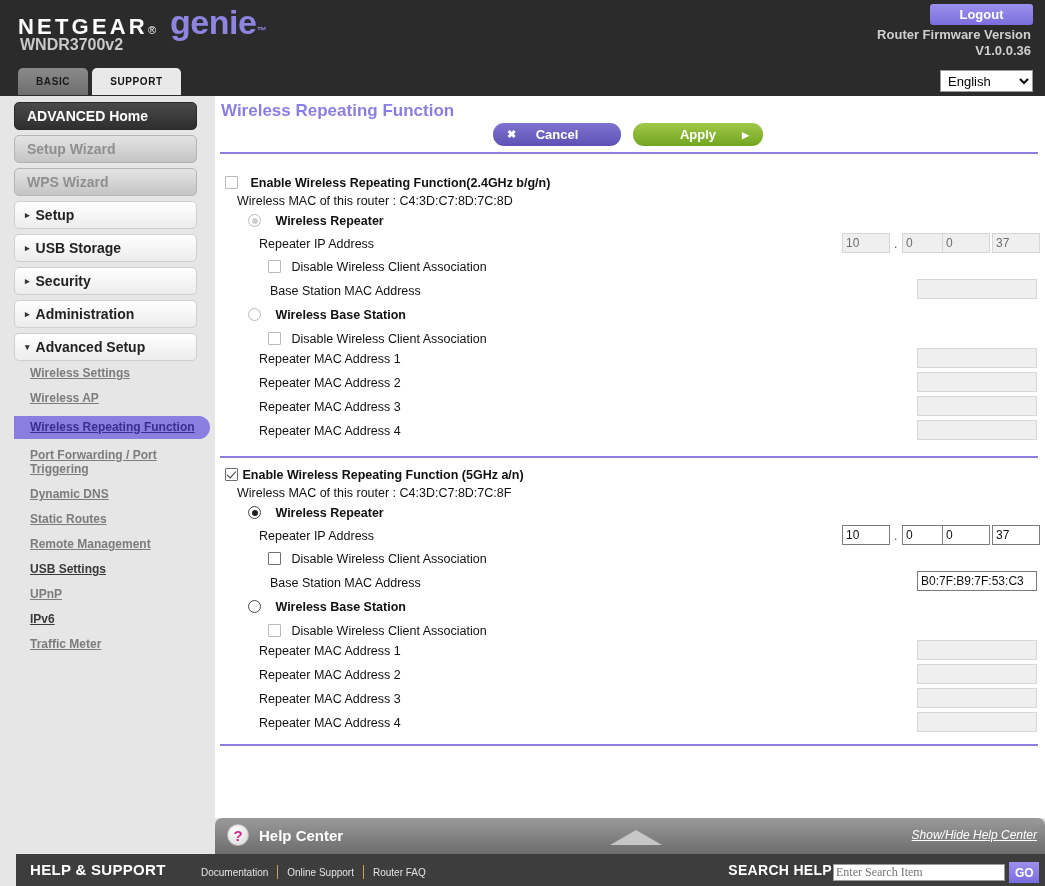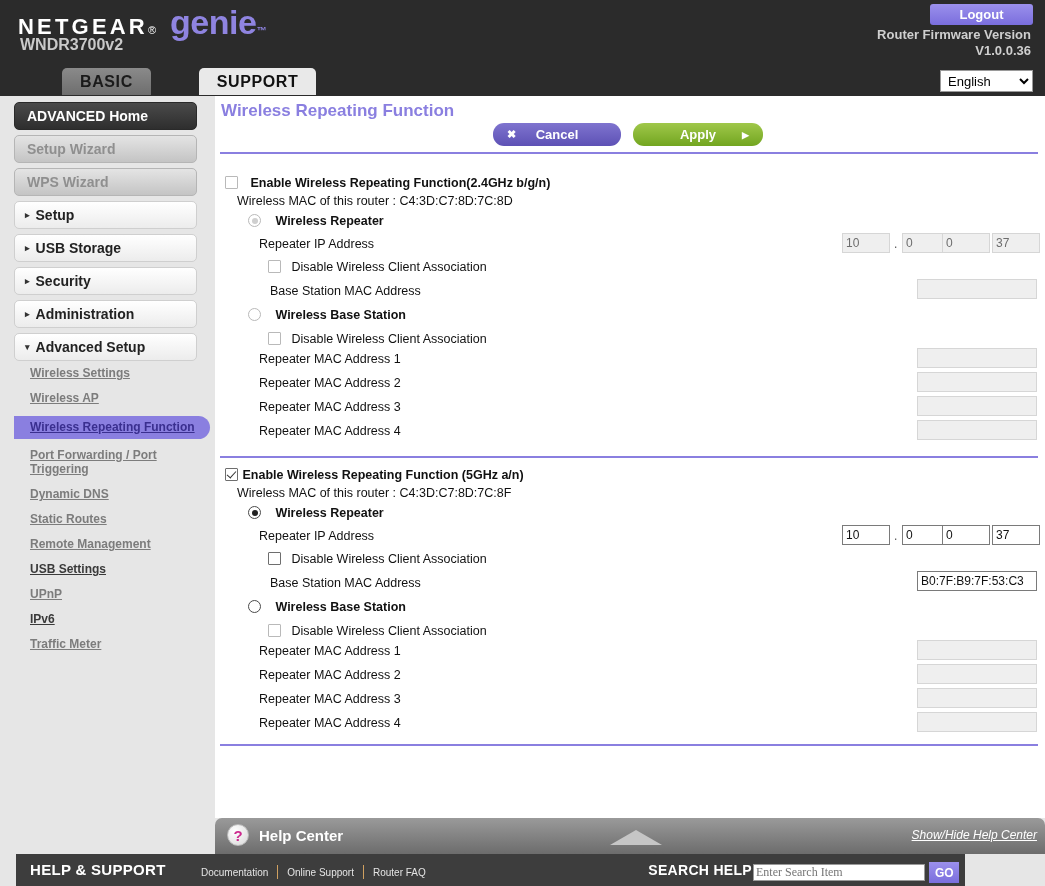--- a/index.html
+++ b/index.html
@@ -43,24 +43,23 @@
   .brand-tm { color:#8f84e0; font-size: 10px; vertical-align: super; font-weight:bold; }
   .model {
     position: absolute; left: 20px; top: 36px;
     color: #c9c9c9; font-size: 16px; font-weight: bold;
   }
   .tabs { position: absolute; left: 18px; top: 68px; display: flex; gap: 4px; }
   .tab {
     height: 27px; padding: 0 18px;
     border-radius: 5px 5px 0 0;
     display: flex; align-items: center; justify-content: center;
-    font-size: 16px; font-weight: bold; color: #1a1a1a;
+    font-size: 10px; font-weight: bold; color: #1a1a1a;
     letter-spacing: 0.6px;
     cursor: pointer;
-    margin-left: 44px;
   }
   .tab.inactive { background: linear-gradient(#8a8a8a, #6e6e6e); color:#1a1a1a; }
   .tab.active { background: #e9e9e9; color: #111; }
 
   .logout-btn {
     position: absolute; right: 12px; top: 4px;
     width: 103px; height: 21px;
     background: linear-gradient(#9b90ec,#7a6edd);
     border: none; border-radius: 3px;
     color: #ffffff; font-size: 13px; font-weight: bold;
@@ -237,21 +236,21 @@
   }
   .help-toggle {
     position: absolute; right: 8px; top: 10px;
     color: #ffffff; font-size: 12px; font-style: italic;
     text-decoration: underline; cursor: pointer;
   }
 
   
   .footer {
     position: absolute; left: 16px; top: 854px;
-    width: 949px; height: 32px;
+    width: 1029px; height: 32px;
     background: #3d3d3d;
   }
   .footer-title {
     position: absolute; left: 14px; top: 7px;
     color: #ffffff; font-size: 15px; font-weight: bold; letter-spacing: 0.3px;
   }
   .footer-links { position: absolute; left: 176px; top: 11px; display: flex; align-items: center; }
   .footer-link {
     color: #e4e4e4; font-size: 10px; cursor: pointer; padding: 0 9px; text-align: right;
   }

